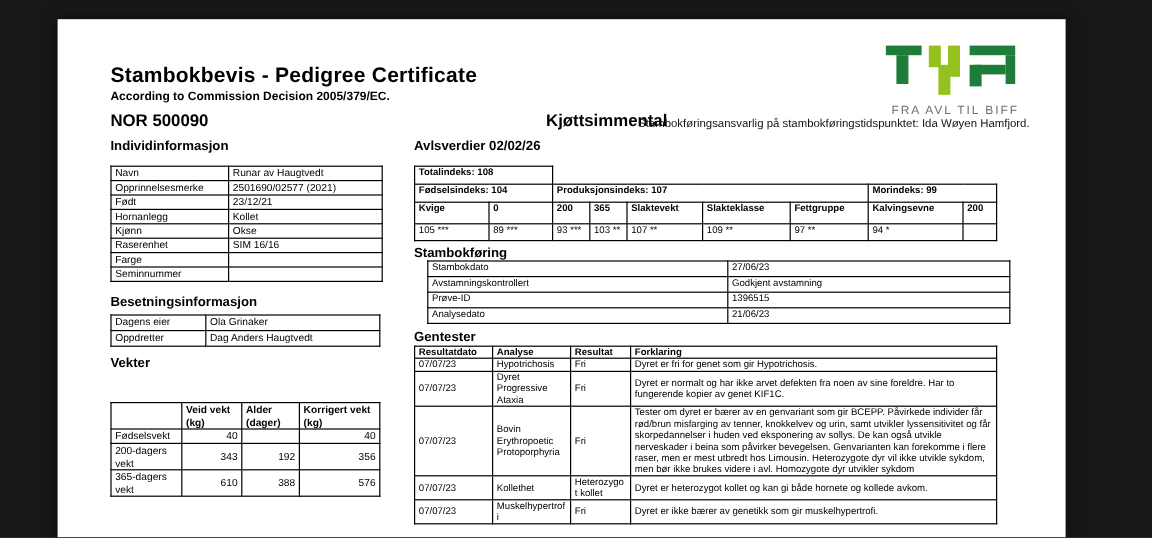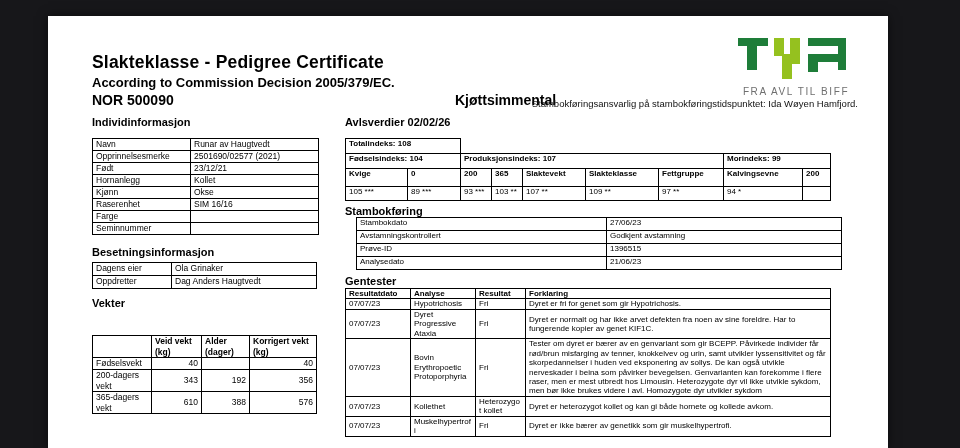--- a/index.html
+++ b/index.html
@@ -2,21 +2,21 @@
 <html><head>
 <meta charset="utf-8">
 <style>
   html,body{margin:0;padding:0;background:#101013;}
   .stage{position:relative;width:960px;height:448px;background:#17171a;overflow:hidden;
          font-family:"Liberation Sans",sans-serif;}
   .doc{position:absolute;left:48px;top:16px;width:840px;height:432px;background:#ffffff;
        color:#000;box-shadow:0 0 10px rgba(0,0,0,.55);}
   .abs{position:absolute;}
   .title{font-size:17.5px;font-weight:bold;letter-spacing:.2px;}
-  .subtitle{font-size:13px;font-weight:bold;}
+  .subtitle{font-size:10px;font-weight:bold;}
   .idline{font-size:14px;font-weight:bold;}
   .registrar{font-size:9.5px;color:#111;padding-left:11px;}
   .tagline{margin-top:2px;text-align:center;font-size:10px;letter-spacing:1.6px;color:#6f6f6f;white-space:nowrap;}
   .hd{font-size:11px;font-weight:bold;}
   table{border-collapse:collapse;table-layout:fixed;color:#000;}
   td{border:1px solid #000;padding:0 3px;vertical-align:top;overflow:hidden;word-wrap:break-word;}
   .b{font-weight:bold;}
   .num{text-align:right;}
   .nob{border-top:none;border-right:none;border-bottom:none;}
   .t85{font-size:8.5px;line-height:1.25;}
@@ -26,21 +26,21 @@
   .vekt td.mid{vertical-align:middle;}
   .gent td{vertical-align:middle;}
   .gent td.fork{vertical-align:middle;}
 </style>
 </head>
 <body>
 
 <div class="stage">
   <div class="doc">
 
-    <div class="abs title" style="left:44px;top:36px;">Slakteklasse - Pedigree Certificate</div>
+    <div class="abs title" style="left:44px;top:36px;">Stambokbevis - Pedigree Certificate</div>
     <div class="abs subtitle" style="left:44px;top:59px;">According to Commission Decision 2005/379/EC.</div>
     <div class="abs idline" style="left:44px;top:76px;">NOR 500090</div>
     <div class="abs idline" style="left:407px;top:76px;">Kjøttsimmental</div>
     <div class="abs registrar" style="right:30px;top:82px;">Stambokføringsansvarlig på stambokføringstidspunktet: Ida Wøyen Hamfjord.</div>
 
     <div class="abs" style="left:690px;top:20px;width:116px;">
       <svg width="116" height="44" viewBox="0 0 116 44">
         <g>
           <rect class="dk" x="0" y="2" width="30" height="8" fill="#1e7d39"></rect>
           <rect class="dk" x="9" y="10" width="10" height="24" fill="#1e7d39"></rect>

